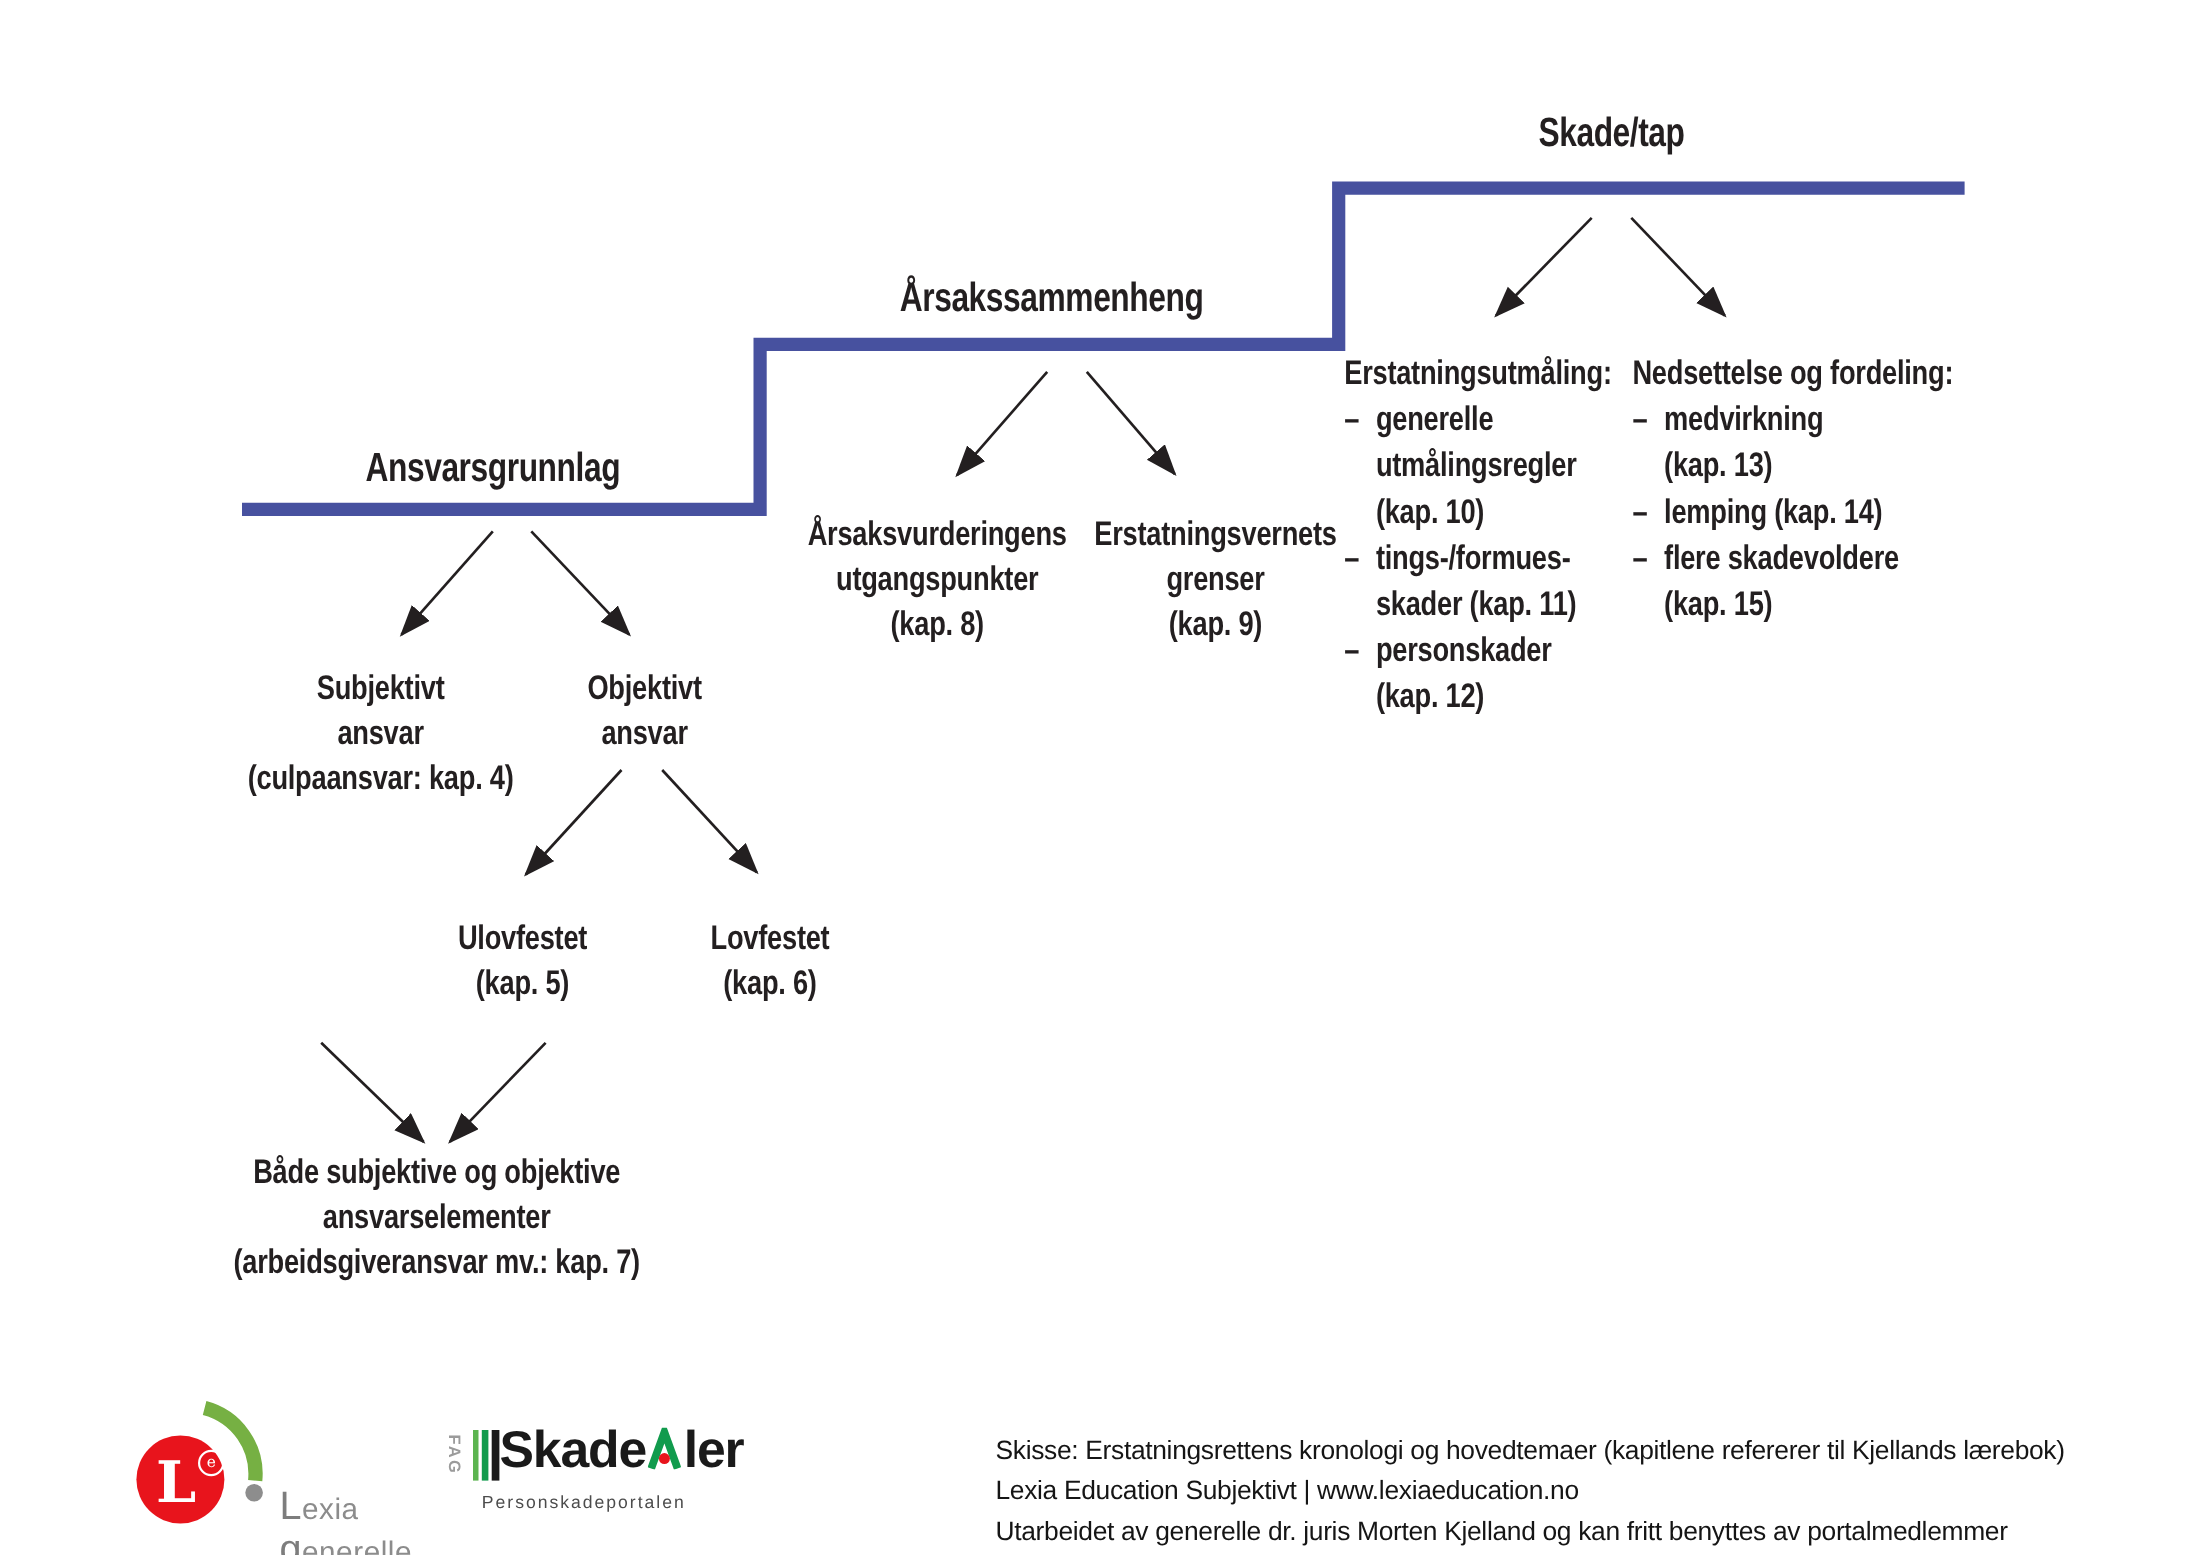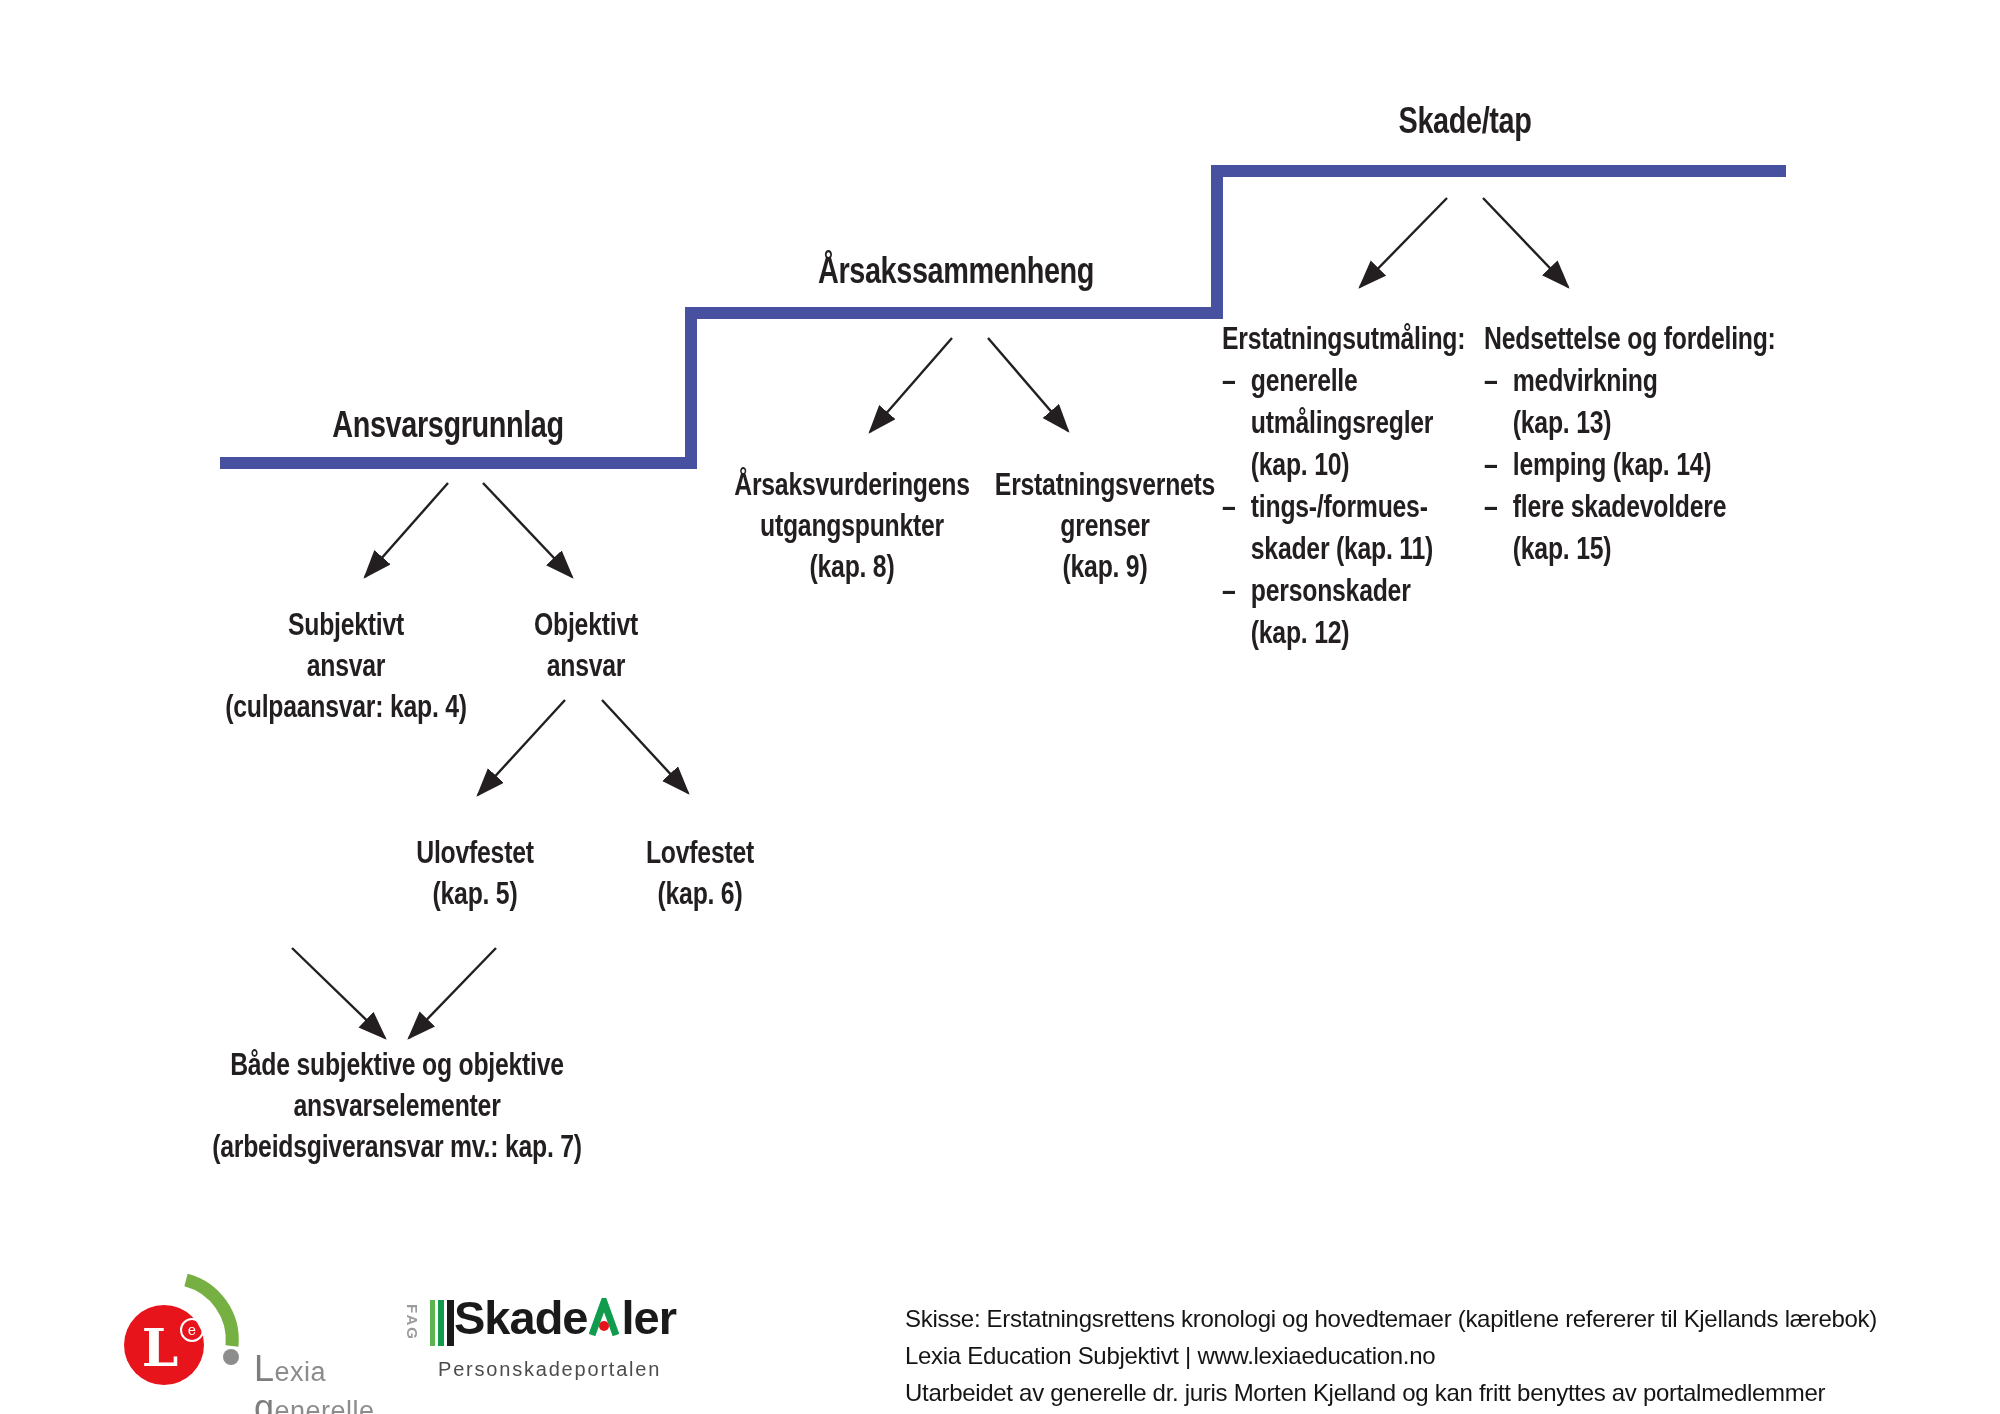--- a/index.html
+++ b/index.html
@@ -163,21 +163,21 @@
     align-items: flex-start;
     font-size: 47px;
     font-weight: bold;
     letter-spacing: -1px;
     color: #1a1a1a;
   }
   .portal-word .tent { margin: 8px 2px 0 2px; }
   .portal-subtitle {
     position: absolute;
     left: 38px; top: 70px;
-    font-size: 20px;
+    font-size: 16px;
     letter-spacing: 1.8px;
     color: #4c4c4c;
   }
 </style>
 </head>
 <body>
 
 <div id="canvas">
 
   <svg id="diagram-svg" viewBox="0 0 2000 1414" xmlns="http://www.w3.org/2000/svg">

